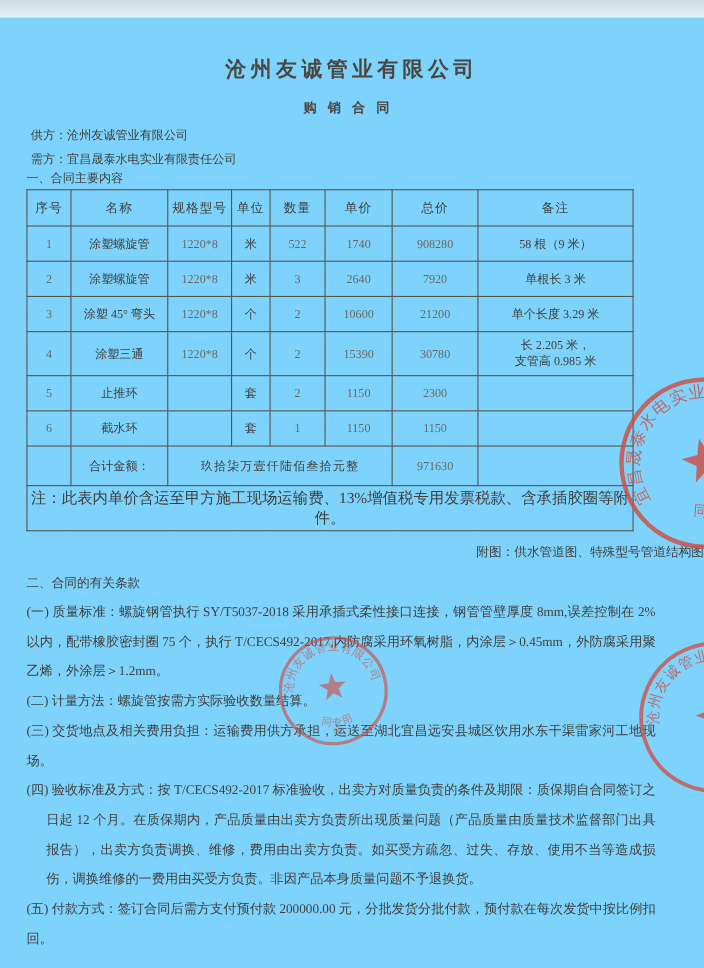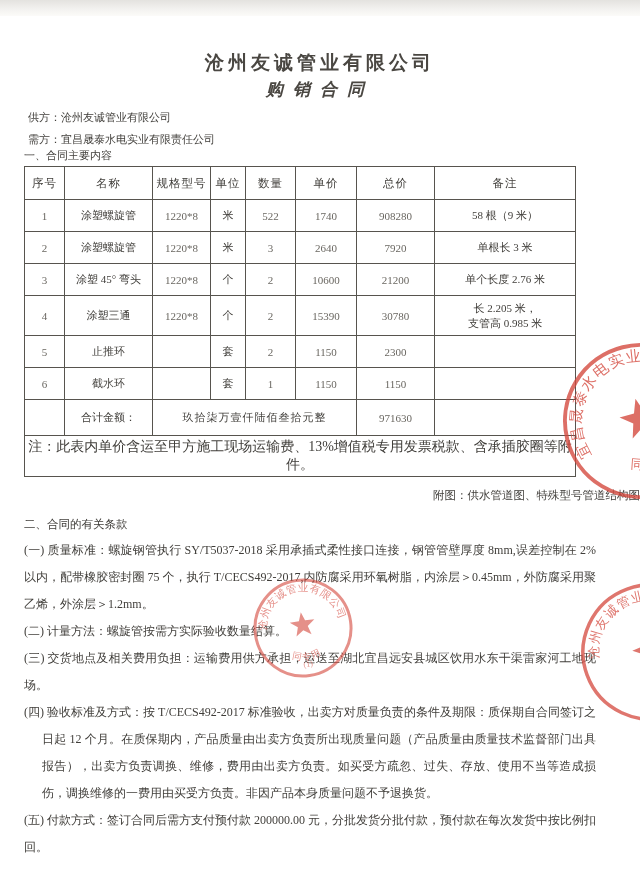--- a/index.html
+++ b/index.html
@@ -1,34 +1,34 @@
 <!DOCTYPE html>
 <html><head>
 <meta charset="utf-8">
 <style>
   * { margin:0; padding:0; box-sizing:border-box; }
   html,body { background:#e9e8e6; }
   .page {
     position:relative; width:640px; height:880px; margin:0 auto;
-    background:#ffffff; overflow:hidden;
+    background:#7dd3fc; overflow:hidden;
     font-family:"Liberation Serif","DejaVu Serif",serif;
     color:#403e3a;
   }
   .scan-edge {
     position:absolute; top:0; left:0; width:100%; height:16px;
     background:linear-gradient(#dddbd7,#efeeeb 55%,#fbfaf7);
     opacity:.8;
   }
   .company-title {
     margin-top:50px; text-align:center;
     font-size:19px; font-weight:bold; letter-spacing:4px; color:#4a4742;
   }
   .doc-title {
-    margin-top:2px; text-align:center;
-    font-size:17px; font-weight:bold; letter-spacing:10px; color:#4a4742;font-style:italic;
+    margin-top:14px; text-align:center;
+    font-size:12px; font-weight:bold; letter-spacing:10px; color:#4a4742;
   }
   .info-row {
     margin:8px 28px 0 28px;
     display:flex; justify-content:space-between; align-items:flex-start;
     font-size:11px;
   }
   .parties .line { line-height:16px; }
   .parties .buyer-line { margin-top:6px; }
   .meta { width:218px; }
   .meta .line { line-height:19.5px; }
@@ -125,21 +125,21 @@
       <td>单根长 3 米</td>
     </tr>
     <tr>
       <td class="num">3</td>
       <td>涂塑 45° 弯头</td>
       <td class="num">1220*8</td>
       <td>个</td>
       <td class="num">2</td>
       <td class="num">10600</td>
       <td class="num">21200</td>
-      <td>单个长度 2.76 米</td>
+      <td>单个长度 3.29 米</td>
     </tr>
     <tr class="row4">
       <td class="num">4</td>
       <td>涂塑三通</td>
       <td class="num">1220*8</td>
       <td>个</td>
       <td class="num">2</td>
       <td class="num">15390</td>
       <td class="num">30780</td>
       <td>

